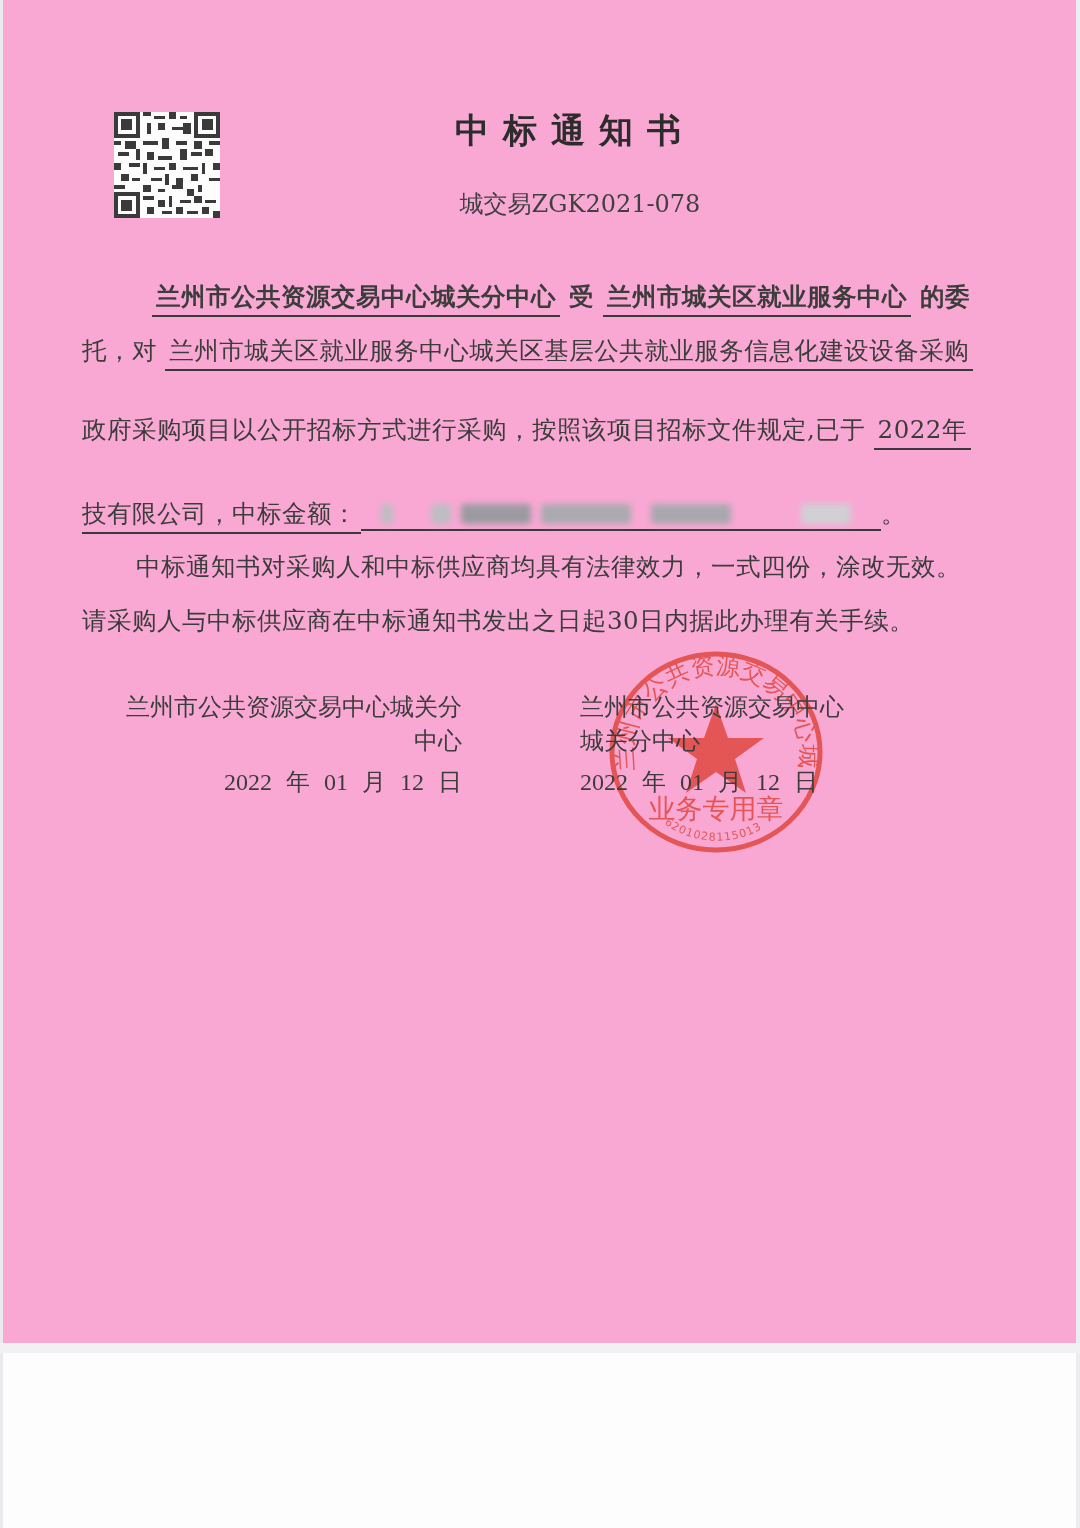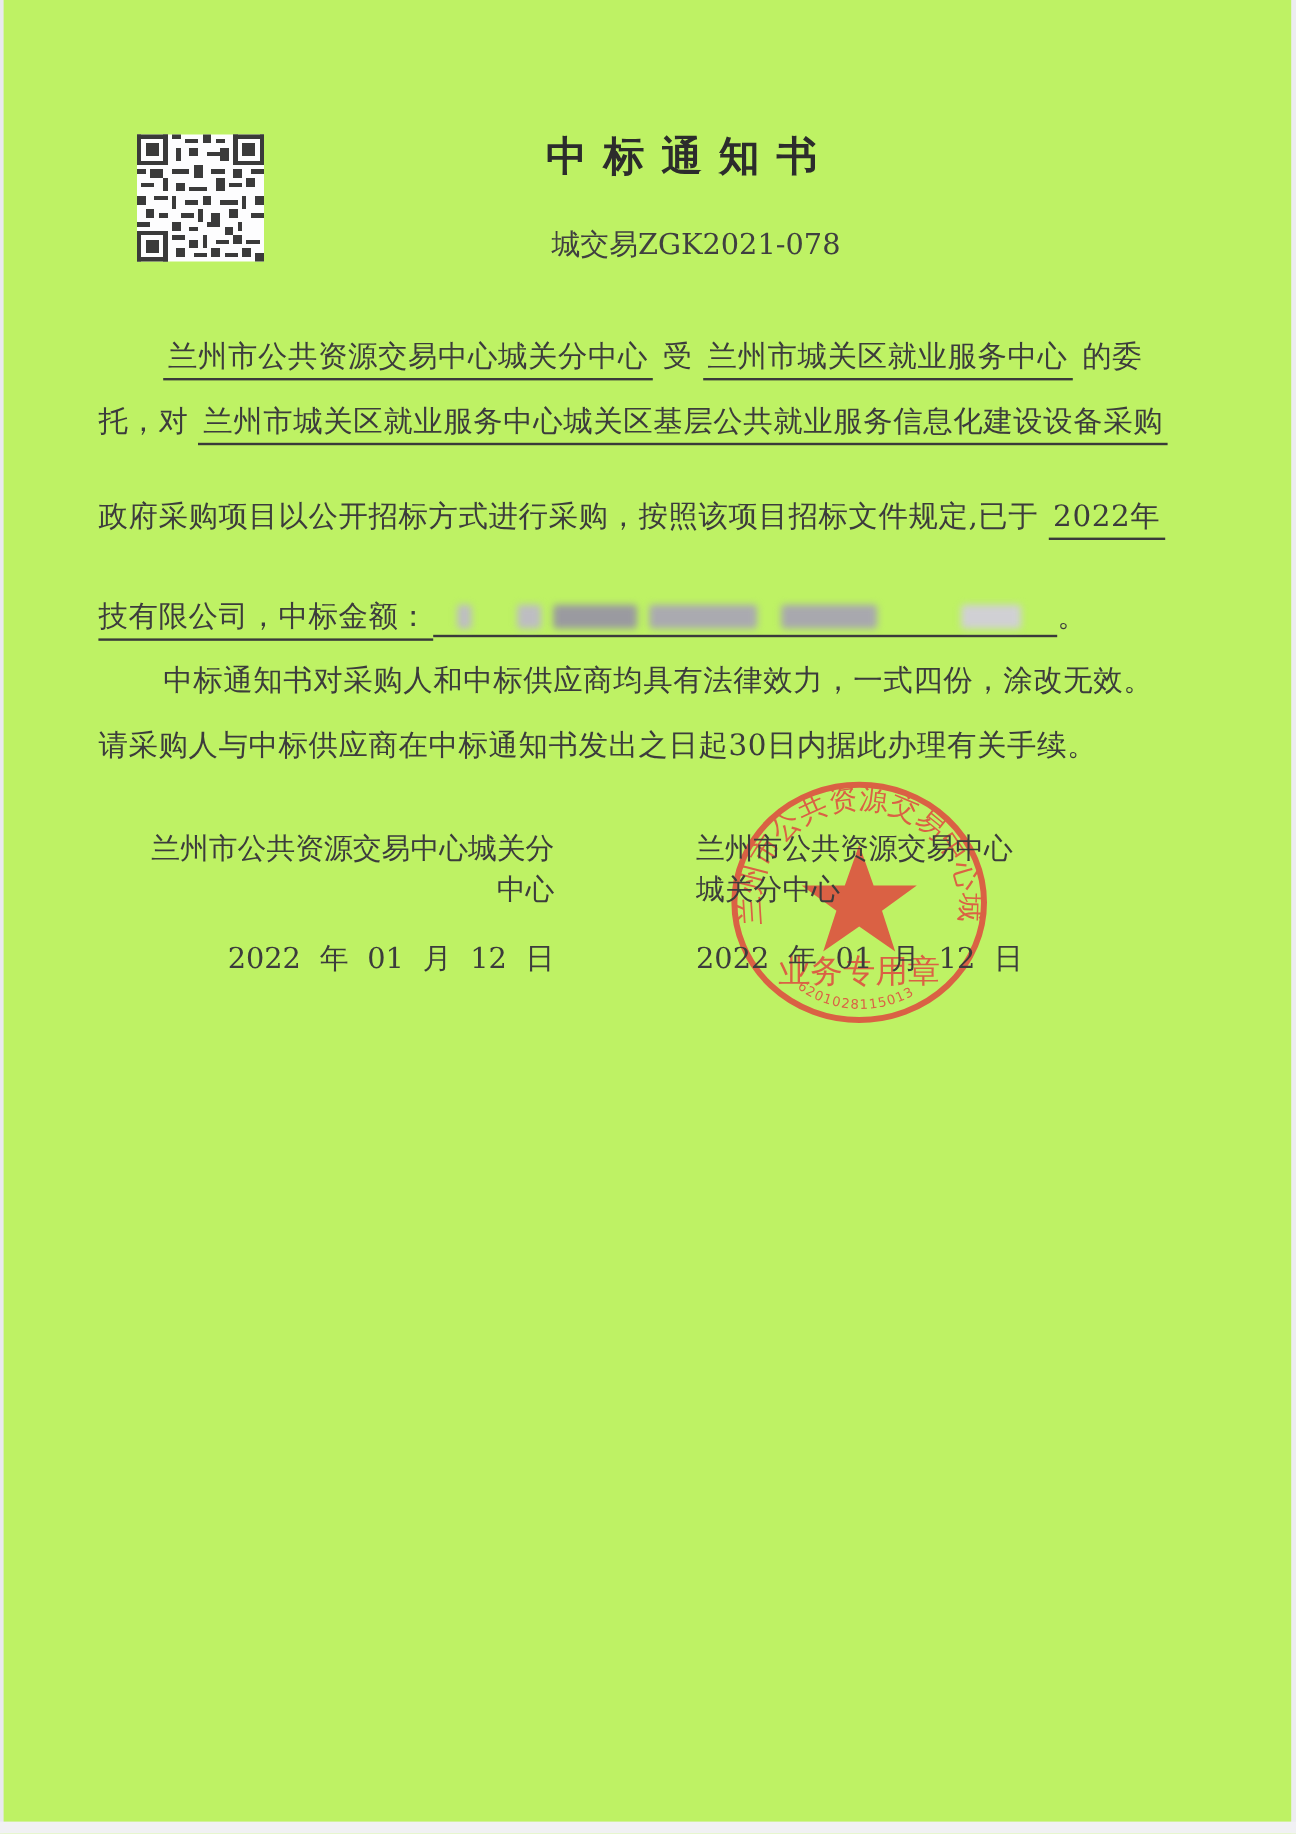--- a/index.html
+++ b/index.html
@@ -11,22 +11,22 @@
       width: 1080px;
       height: 1528px;
       position: relative;
       overflow: hidden;
       font-family: "DejaVu Serif", "Liberation Serif", serif;
       color: #3a3a3a;
     }
     .page {
       position: absolute;
       left: 0; top: 0;
-      width: 1080px; height: 1528px;
-      background: #bef264;
+      width: 1080px; height: 1353px;
+      background: #f9a8d4;
     }
     .edge-left {
       position: absolute; left: 0; top: 0; width: 3px; height: 1528px;
       background: #e9e9ee;
     }
     .edge-right {
       position: absolute; right: 0; top: 0; width: 4px; height: 1528px;
       background: #ededf1;
     }
     .edge-bottom {
@@ -103,22 +103,23 @@
       left: 580px;
       top: 690px;
       width: 310px;
       text-align: left;
       font-size: 24px;
       line-height: 34px;
       color: #3c3c3c;
       z-index: 3;
     }
     .date-line {
-      margin-top: 24px;
+      margin-top: 7px;
       word-spacing: 8px;
+      font-family: Liberation Serif, serif;
     }
     .seal {
       position: absolute;
       left: 604px;
       top: 646px;
       width: 222px;
       height: 210px;
       z-index: 2;
       opacity: 0.85;
     }
@@ -203,21 +204,21 @@
         <rect x="17" y="26" width="2" height="2"></rect>
         <rect x="20" y="27" width="3" height="1"></rect>
         <rect x="24" y="26" width="2" height="2"></rect>
         <rect x="27" y="27" width="2" height="2"></rect>
     </g>
   </svg>
 
   <div class="title">中标通知书</div>
   <div class="docnum">城交易ZGK2021-078</div>
 
-  <div class="line" style="top:280px; left:136px;">
+  <div class="line" style="top:280px; left:152px;font-weight:bold;">
     <span class="u">兰州市公共资源交易中心城关分中心</span>
     <span>受</span>
     <span class="u">兰州市城关区就业服务中心</span>
     <span>的委</span>
   </div>
   <div class="line" style="top:334px;">
     <span>托，对</span>
     <span class="u">兰州市城关区就业服务中心城关区基层公共就业服务信息化建设设备采购</span>
   </div>
   <div class="line" style="top:413px;">

